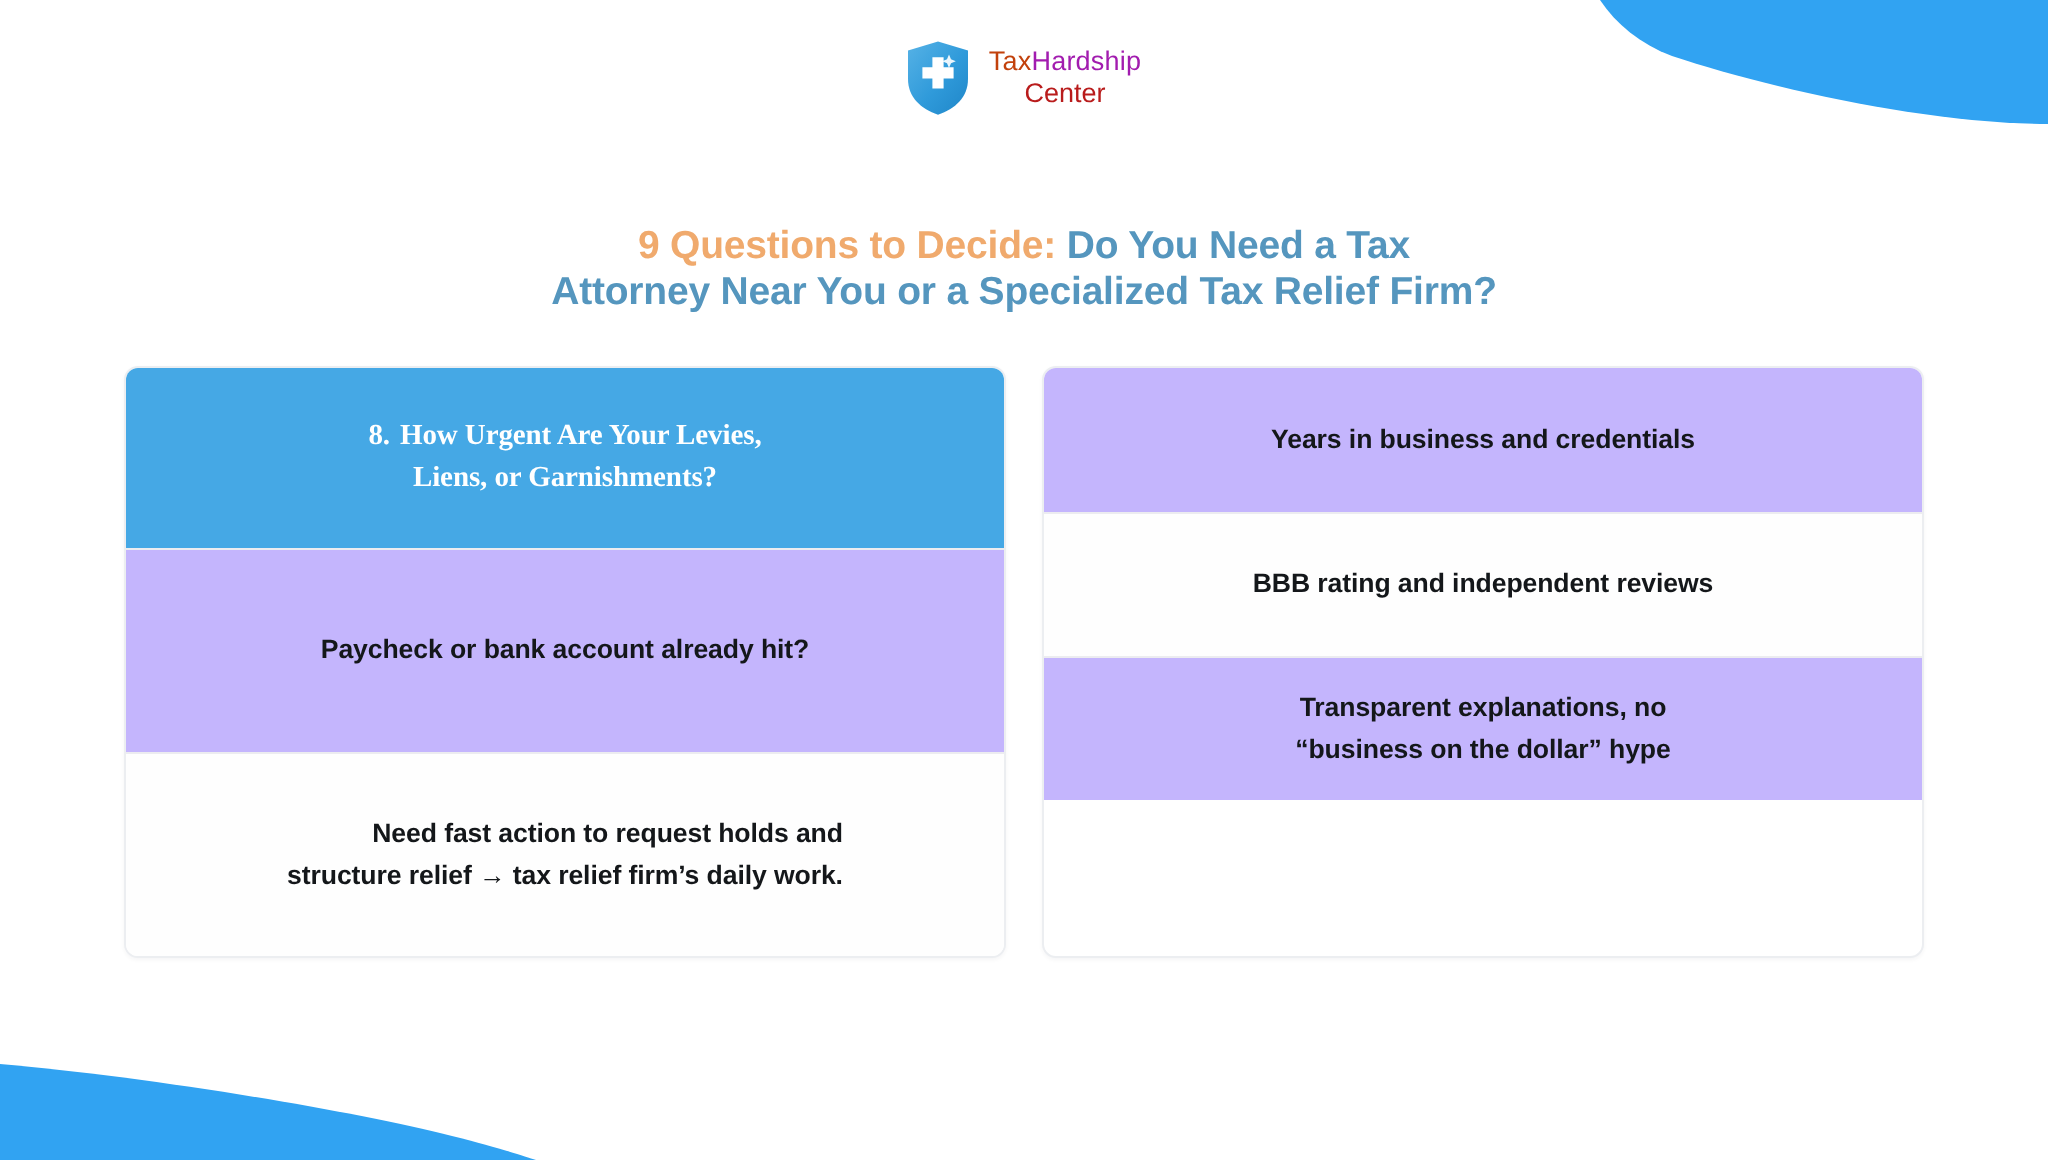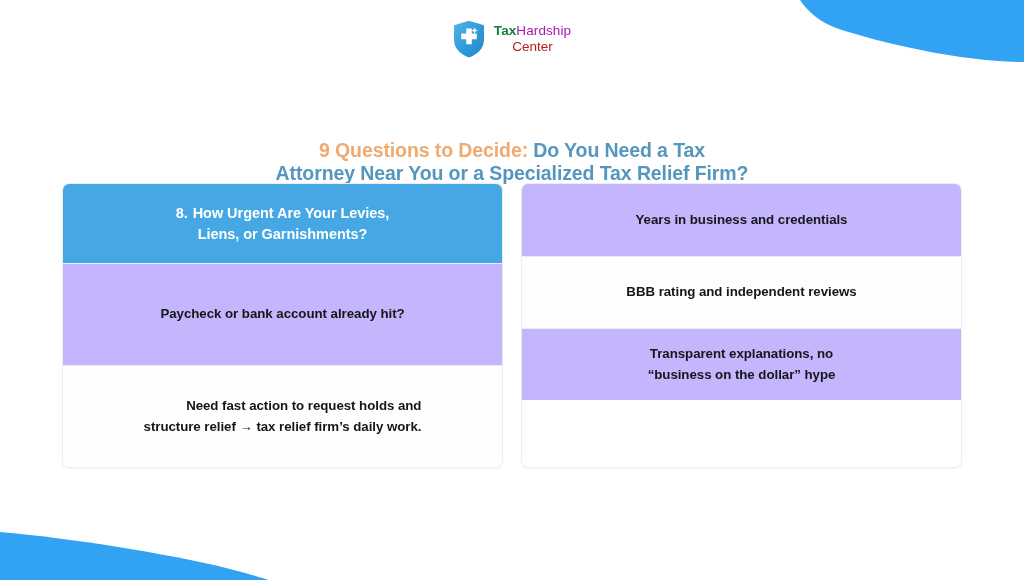--- a/index.html
+++ b/index.html
@@ -56,22 +56,22 @@
     flex-direction: column;
     line-height: 1.22;
     color: #3f4448;
   }
   .logo-line1 {
     font-size: 13.5px;
     letter-spacing: .1px;
     white-space: nowrap;
   }
   .logo-line1 .tax {
-    font-weight: 700;
-    color: #15803d;
+    font-weight: 400;
+    color: #c2410c;
   }
   .logo-line1 .hardship {
     font-weight: 400;
     color: #a21caf;
   }
   .logo-line2 {
     font-size: 13.5px;
     font-weight: 400;
     color: #b91c1c;
     text-align: center;
@@ -81,21 +81,20 @@
   .headline {
     position: absolute;
     top: 112px;
     left: 0;
     right: 0;
     text-align: center;
     font-size: 19.5px;
     font-weight: 700;
     line-height: 1.17;
     letter-spacing: -.1px;
-    margin-top: 27px;
   }
   .headline .hl-accent { color: #f0aa6d; }
   .headline .hl-main   { color: #5596be; }
 
   
   .board {
     position: absolute;
     top: 183px;
     left: 62px;
     width: 900px;
@@ -117,21 +116,21 @@
     font-weight: 700;
     font-size: 14.5px;
     line-height: 1.42;
     letter-spacing: -.05px;
     display: flex;
     align-items: center;
     justify-content: center;
     padding: 0 22px;
   }
   .card-header .qnum { margin-right: 5px; }
-  .card--left  .card-header { height: 79px; }
+  .card--left  .card-header { height: 90px; font-family: Liberation Serif, serif; }
   .card--right .card-header { height: 70px; }
 
   .card-row {
     display: flex;
     align-items: center;
     justify-content: center;
     text-align: center;
     padding: 0 26px;
     font-size: 13.3px;
     font-weight: 700;

